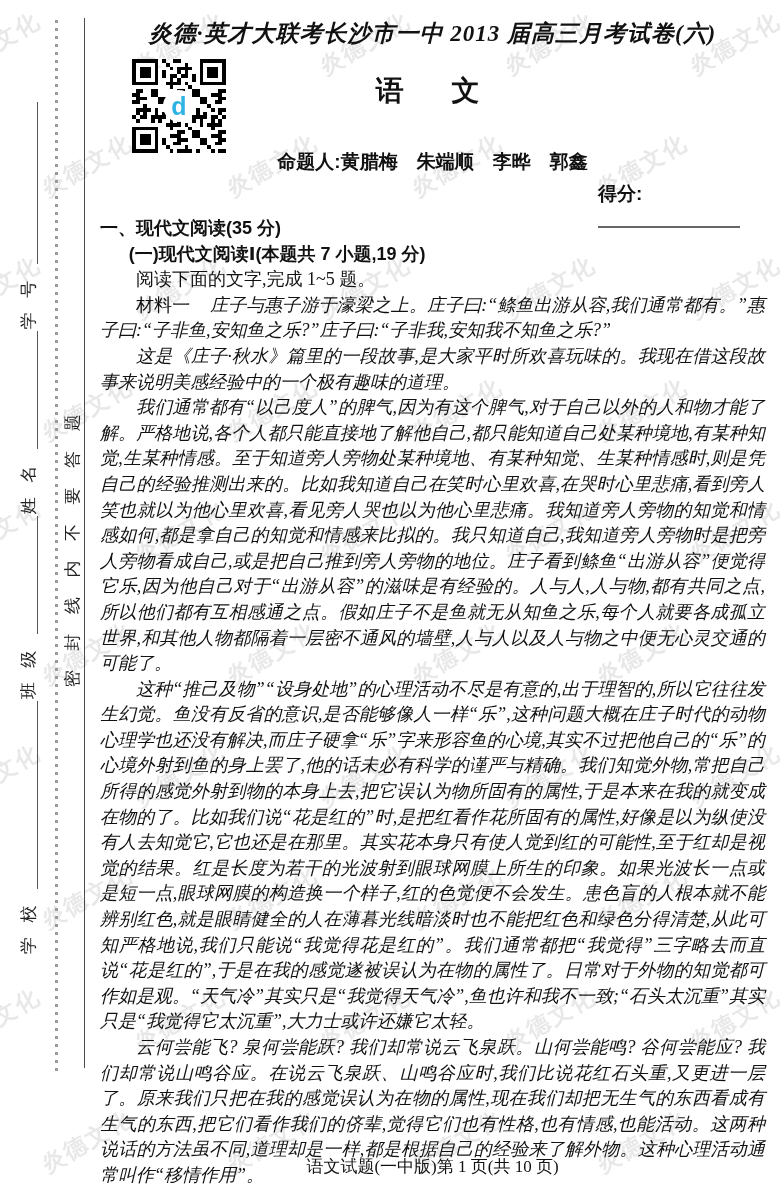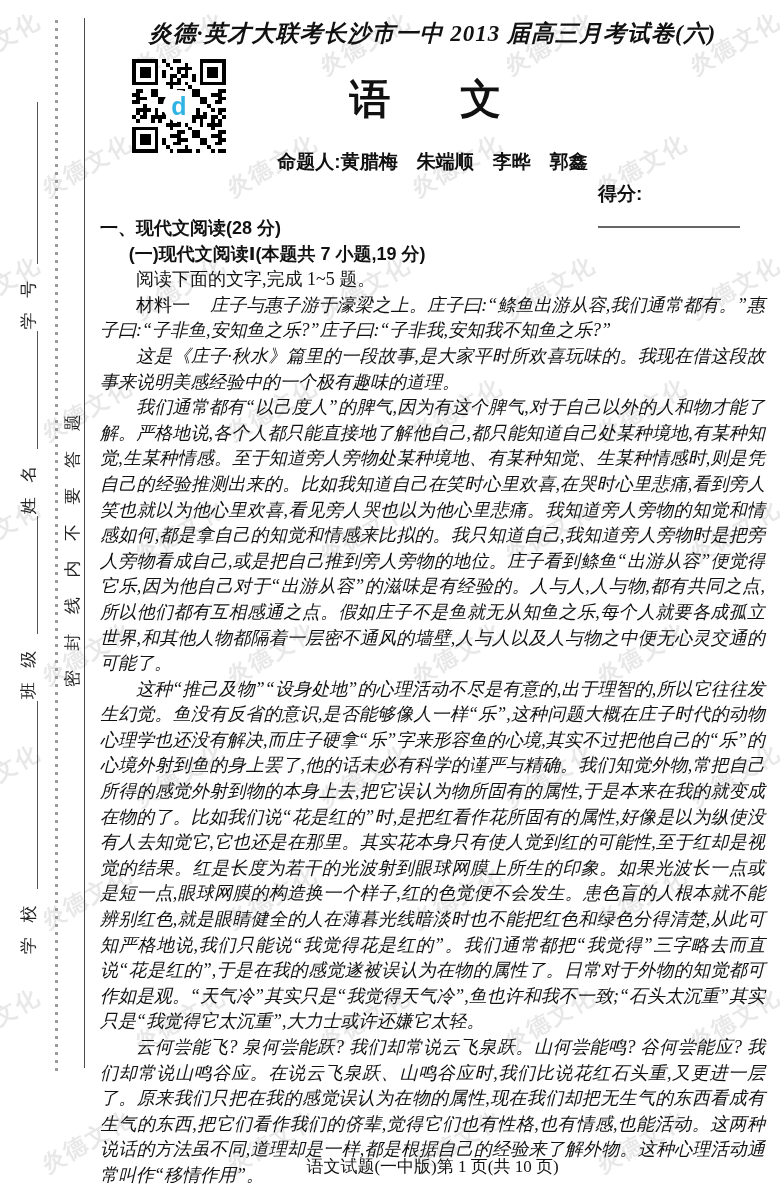--- a/index.html
+++ b/index.html
@@ -49,21 +49,21 @@
   .qr{position:absolute;left:132px;top:59px;width:94px;height:94px;z-index:3;}
   .qr svg{width:94px;height:94px;display:block;}
   .qr-logo{
     position:absolute;left:31px;top:31px;width:32px;height:32px;border-radius:50%;
     background:#ffffff;display:flex;align-items:center;justify-content:center;
     font-family:"Liberation Sans","DejaVu Sans",sans-serif;
     font-weight:700;font-size:25px;color:#2fb3e3;line-height:1;
   }
   .subject-title{
     position:absolute;left:100px;top:72px;width:665px;z-index:3;
-    text-align:center;font-size:41px;font-weight:700;letter-spacing:0.35em;
+    text-align:center;font-size:28px;font-weight:700;letter-spacing:0.35em;
     font-family:Liberation Sans, sans-serif;
   }
   .people-row{
     position:absolute;left:100px;top:149px;width:665px;z-index:3;
     display:flex;justify-content:center;gap:58px;
     font-size:19px;font-weight:700;white-space:nowrap;
     font-family:"Liberation Sans","DejaVu Sans",sans-serif;
   }
   .score-row{
     position:absolute;left:598px;top:181px;z-index:3;
@@ -341,21 +341,21 @@
 
 <div class="people-row">
   <span>命题人:黄腊梅　朱端顺　李晔　郭鑫</span>
 </div>
 
 <div class="score-row">
   <span>得分:</span><span class="score-line"></span>
 </div>
 
 <div class="content">
-  <p class="h-sans sec">一、现代文阅读(28 分)</p>
+  <p class="h-sans sec">一、现代文阅读(35 分)</p>
   <p class="h-sans part">(一)现代文阅读Ⅰ(本题共 7 小题,19 分)</p>
   <p>阅读下面的文字,完成 1~5 题。</p>
   <p class="kaiti"><span class="mat-label">材料一</span><span>庄子与惠子游于濠梁之上。庄子曰:“鲦鱼出游从容,我们通常都有。”惠子曰:“子非鱼,安知鱼之乐?”庄子曰:“子非我,安知我不知鱼之乐?”</span></p>
   <p class="kaiti">这是《庄子·秋水》篇里的一段故事,是大家平时所欢喜玩味的。我现在借这段故事来说明美感经验中的一个极有趣味的道理。</p>
   <p class="kaiti">我们通常都有“以己度人”的脾气,因为有这个脾气,对于自己以外的人和物才能了解。严格地说,各个人都只能直接地了解他自己,都只能知道自己处某种境地,有某种知觉,生某种情感。至于知道旁人旁物处某种境地、有某种知觉、生某种情感时,则是凭自己的经验推测出来的。比如我知道自己在笑时心里欢喜,在哭时心里悲痛,看到旁人笑也就以为他心里欢喜,看见旁人哭也以为他心里悲痛。我知道旁人旁物的知觉和情感如何,都是拿自己的知觉和情感来比拟的。我只知道自己,我知道旁人旁物时是把旁人旁物看成自己,或是把自己推到旁人旁物的地位。庄子看到鲦鱼“出游从容”便觉得它乐,因为他自己对于“出游从容”的滋味是有经验的。人与人,人与物,都有共同之点,所以他们都有互相感通之点。假如庄子不是鱼就无从知鱼之乐,每个人就要各成孤立世界,和其他人物都隔着一层密不通风的墙壁,人与人以及人与物之中便无心灵交通的可能了。</p>
   <p class="kaiti">这种“推己及物”“设身处地”的心理活动不尽是有意的,出于理智的,所以它往往发生幻觉。鱼没有反省的意识,是否能够像人一样“乐”,这种问题大概在庄子时代的动物心理学也还没有解决,而庄子硬拿“乐”字来形容鱼的心境,其实不过把他自己的“乐”的心境外射到鱼的身上罢了,他的话未必有科学的谨严与精确。我们知觉外物,常把自己所得的感觉外射到物的本身上去,把它误认为物所固有的属性,于是本来在我的就变成在物的了。比如我们说“花是红的”时,是把红看作花所固有的属性,好像是以为纵使没有人去知觉它,它也还是在那里。其实花本身只有使人觉到红的可能性,至于红却是视觉的结果。红是长度为若干的光波射到眼球网膜上所生的印象。如果光波长一点或是短一点,眼球网膜的构造换一个样子,红的色觉便不会发生。患色盲的人根本就不能辨别红色,就是眼睛健全的人在薄暮光线暗淡时也不能把红色和绿色分得清楚,从此可知严格地说,我们只能说“我觉得花是红的”。我们通常都把“我觉得”三字略去而直说“花是红的”,于是在我的感觉遂被误认为在物的属性了。日常对于外物的知觉都可作如是观。“天气冷”其实只是“我觉得天气冷”,鱼也许和我不一致;“石头太沉重”其实只是“我觉得它太沉重”,大力士或许还嫌它太轻。</p>
   <p class="kaiti">云何尝能飞? 泉何尝能跃? 我们却常说云飞泉跃。山何尝能鸣? 谷何尝能应? 我们却常说山鸣谷应。在说云飞泉跃、山鸣谷应时,我们比说花红石头重,又更进一层了。原来我们只把在我的感觉误认为在物的属性,现在我们却把无生气的东西看成有生气的东西,把它们看作我们的侪辈,觉得它们也有性格,也有情感,也能活动。这两种说话的方法虽不同,道理却是一样,都是根据自己的经验来了解外物。这种心理活动通常叫作“移情作用”。</p>
 </div>
 
 <div class="footer">语文试题(一中版)第 1 页(共 10 页)</div>

